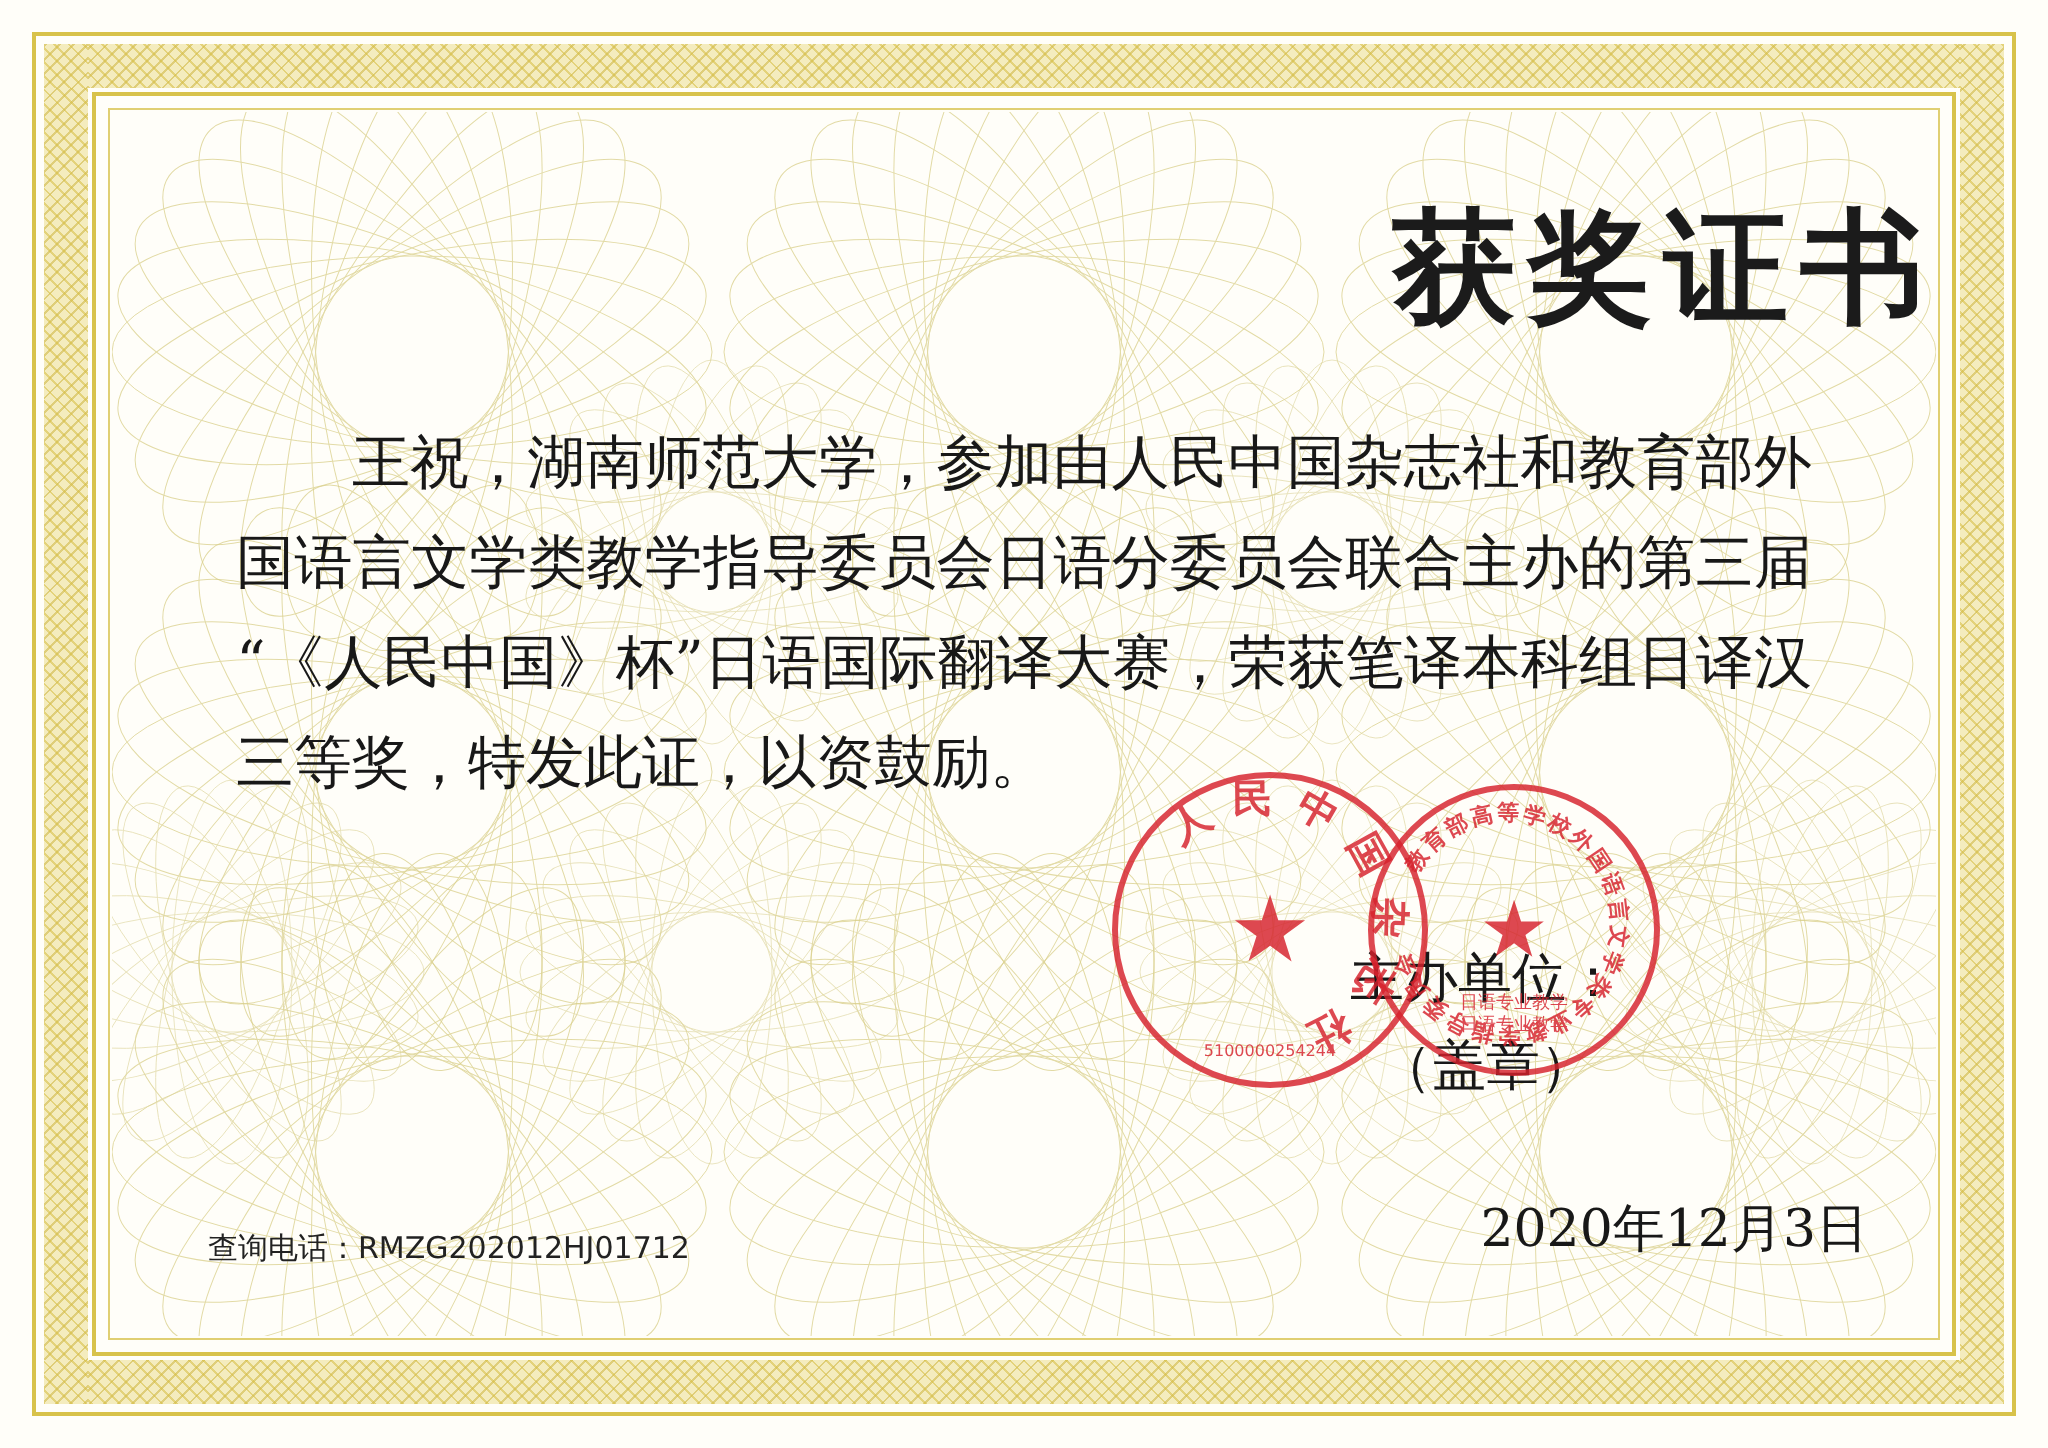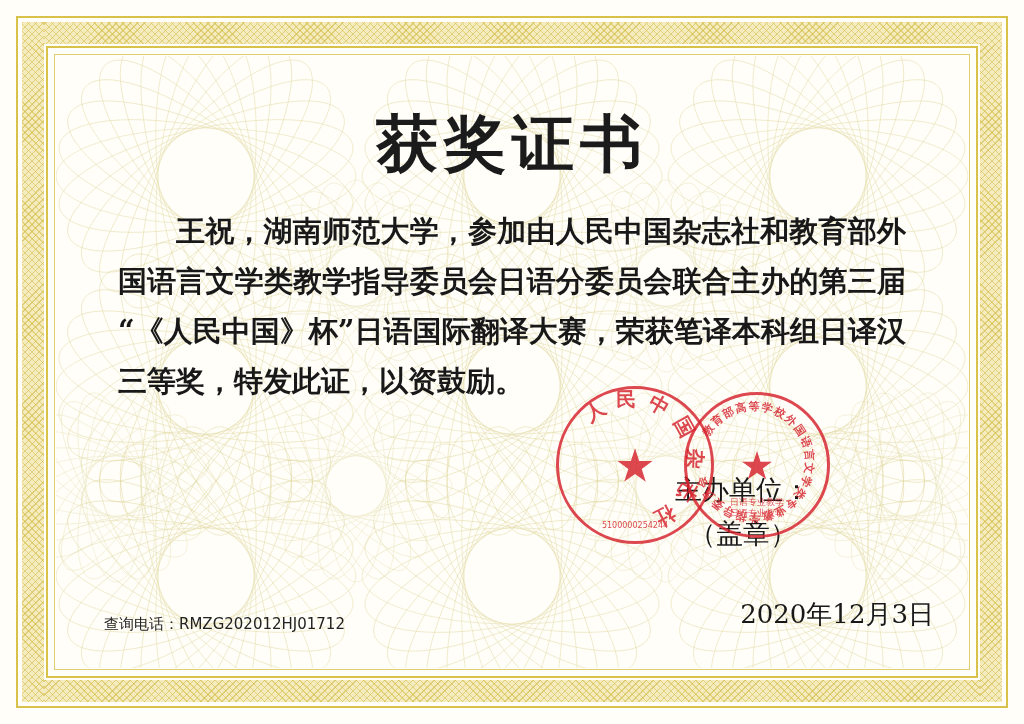--- a/index.html
+++ b/index.html
@@ -98,43 +98,42 @@
     position: absolute;
     left: 56px;
     top: 56px;
     right: 56px;
     bottom: 56px;
     box-sizing: border-box;
   }
 
   .title {
     position: absolute;
-    top: 46px;
+    top: 36px;
     left: 0;
     right: 0;
-    text-align: center;
+    text-align: right;
     font-family: "DejaVu Serif", "Liberation Serif", serif;
     font-size: 62px;
     font-weight: bold;
     letter-spacing: 6px;
     color: #1b1b1b;
   }
 
   .body-text {
     position: absolute;
     top: 150px;
     left: 62px;
     right: 62px;
     font-size: 29px;
     line-height: 50px;
     color: #181818;
     text-align: justify;
     text-indent: 58px;
     font-family: "DejaVu Serif", "Liberation Serif", serif;
-    font-weight: bold;
   }
 
   .issuer-block {
     position: absolute;
     right: 158px;
     top: 412px;
     text-align: left;
     font-size: 27px;
     line-height: 44px;
     color: #181818;

